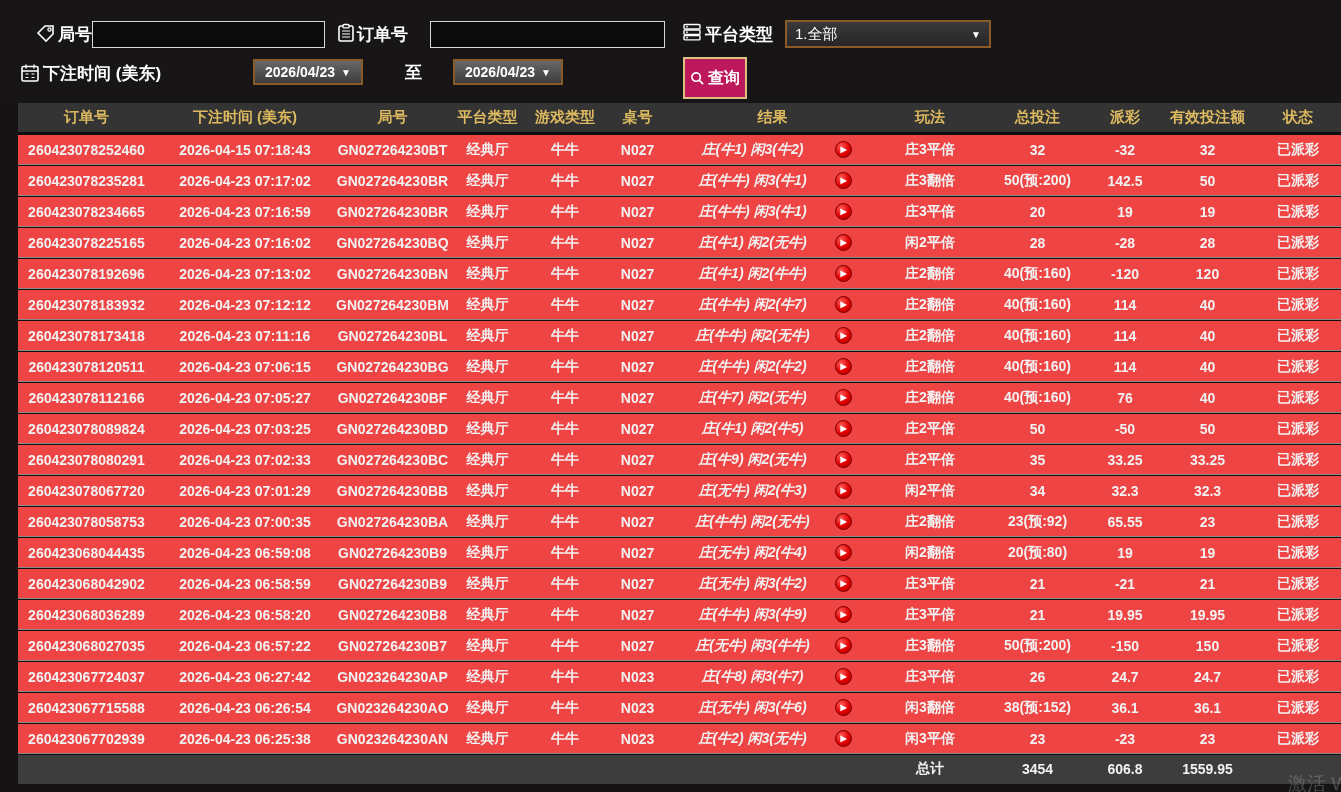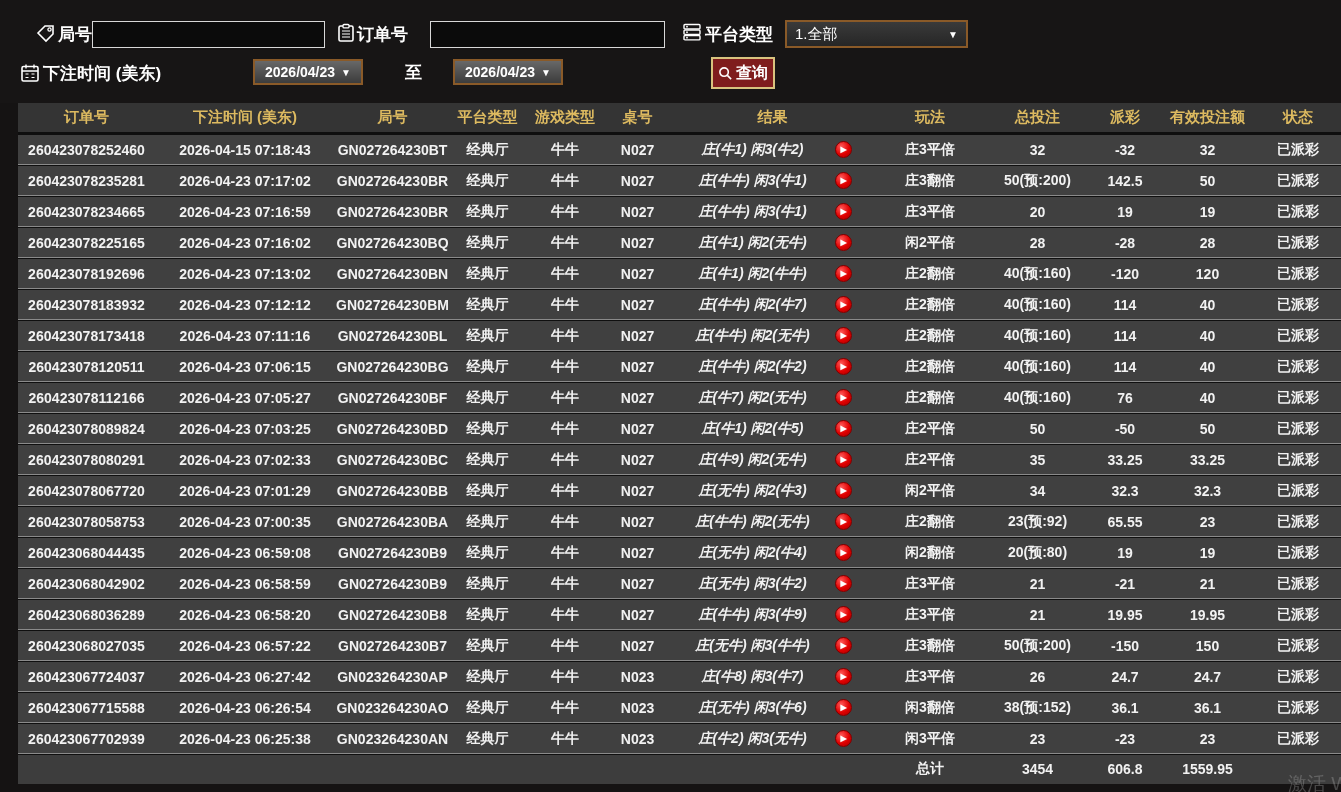--- a/index.html
+++ b/index.html
@@ -22,51 +22,50 @@
   }
   .datebox {
     position:absolute; width:110px; height:26px;
     background:linear-gradient(#686868,#3c3c3c);
     border:2px solid #8a5a28; color:#fff; font-weight:bold; font-size:14px;
     display:flex; align-items:center; justify-content:center; gap:6px;
     cursor:pointer; font-family:"Liberation Sans", sans-serif;
   }
   .datebox .caret { font-size:10px; }
   .selectbox {
-    position:absolute; width:183px; height:28px;
+    position:absolute; width:206px; height:28px;
     background:linear-gradient(#3a3a3a,#262626);
     border:2px solid #8a5a28; color:#fff; font-size:15px;
     display:flex; align-items:center; padding:0 8px; cursor:pointer;
   }
   .selectbox .sel-caret { margin-left:auto; font-size:10px; color:#fff; }
   .querybtn {
-    position:absolute; left:683px; top:57px; width:64px; height:32px;
-    background:#7f1d1d; border:2px solid #d9c37e; color:#fff;
+    position:absolute; left:683px; top:57px; width:64px; height:42px;
+    background:#be185d; border:2px solid #d9c37e; color:#fff;
     font-size:16px; font-weight:bold; display:flex; align-items:center;
     justify-content:center; gap:3px; cursor:pointer;
     font-family:"Liberation Sans", sans-serif;
-    margin-left:28px;
   }
   .querybtn svg { width:15px; height:15px; }
   
   table.grid {
     position:absolute; top:103px; left:18px; width:1323px;
     border-collapse:collapse; table-layout:fixed;
   }
   table.grid th {
     height:30px; background:#343434; color:#ddba60;
     font-size:15px; font-weight:bold; text-align:center;
     border-bottom:3px solid #0e0e0e;
   }
   table.grid td {
     height:30px; font-size:14px; font-weight:bold; text-align:center;
     color:#f2f2f2; overflow:hidden; white-space:nowrap;
   }
   table.grid tbody tr {
-    background:#404040;
+    background:#ef4444;
     border-bottom:1px solid #0f0f0f;
     box-shadow: inset 0 -1px 0 #8a8a8a;
   }
   .result-cell { display:flex; align-items:center; height:30px; }
   .result-text { flex:1; text-align:center;font-style:italic; }
   .play-btn {
     width:40px; flex:0 0 40px; display:flex; align-items:center; justify-content:flex-start;
   }
   .play-btn .pb {
     width:17px; height:17px; border-radius:50%;

